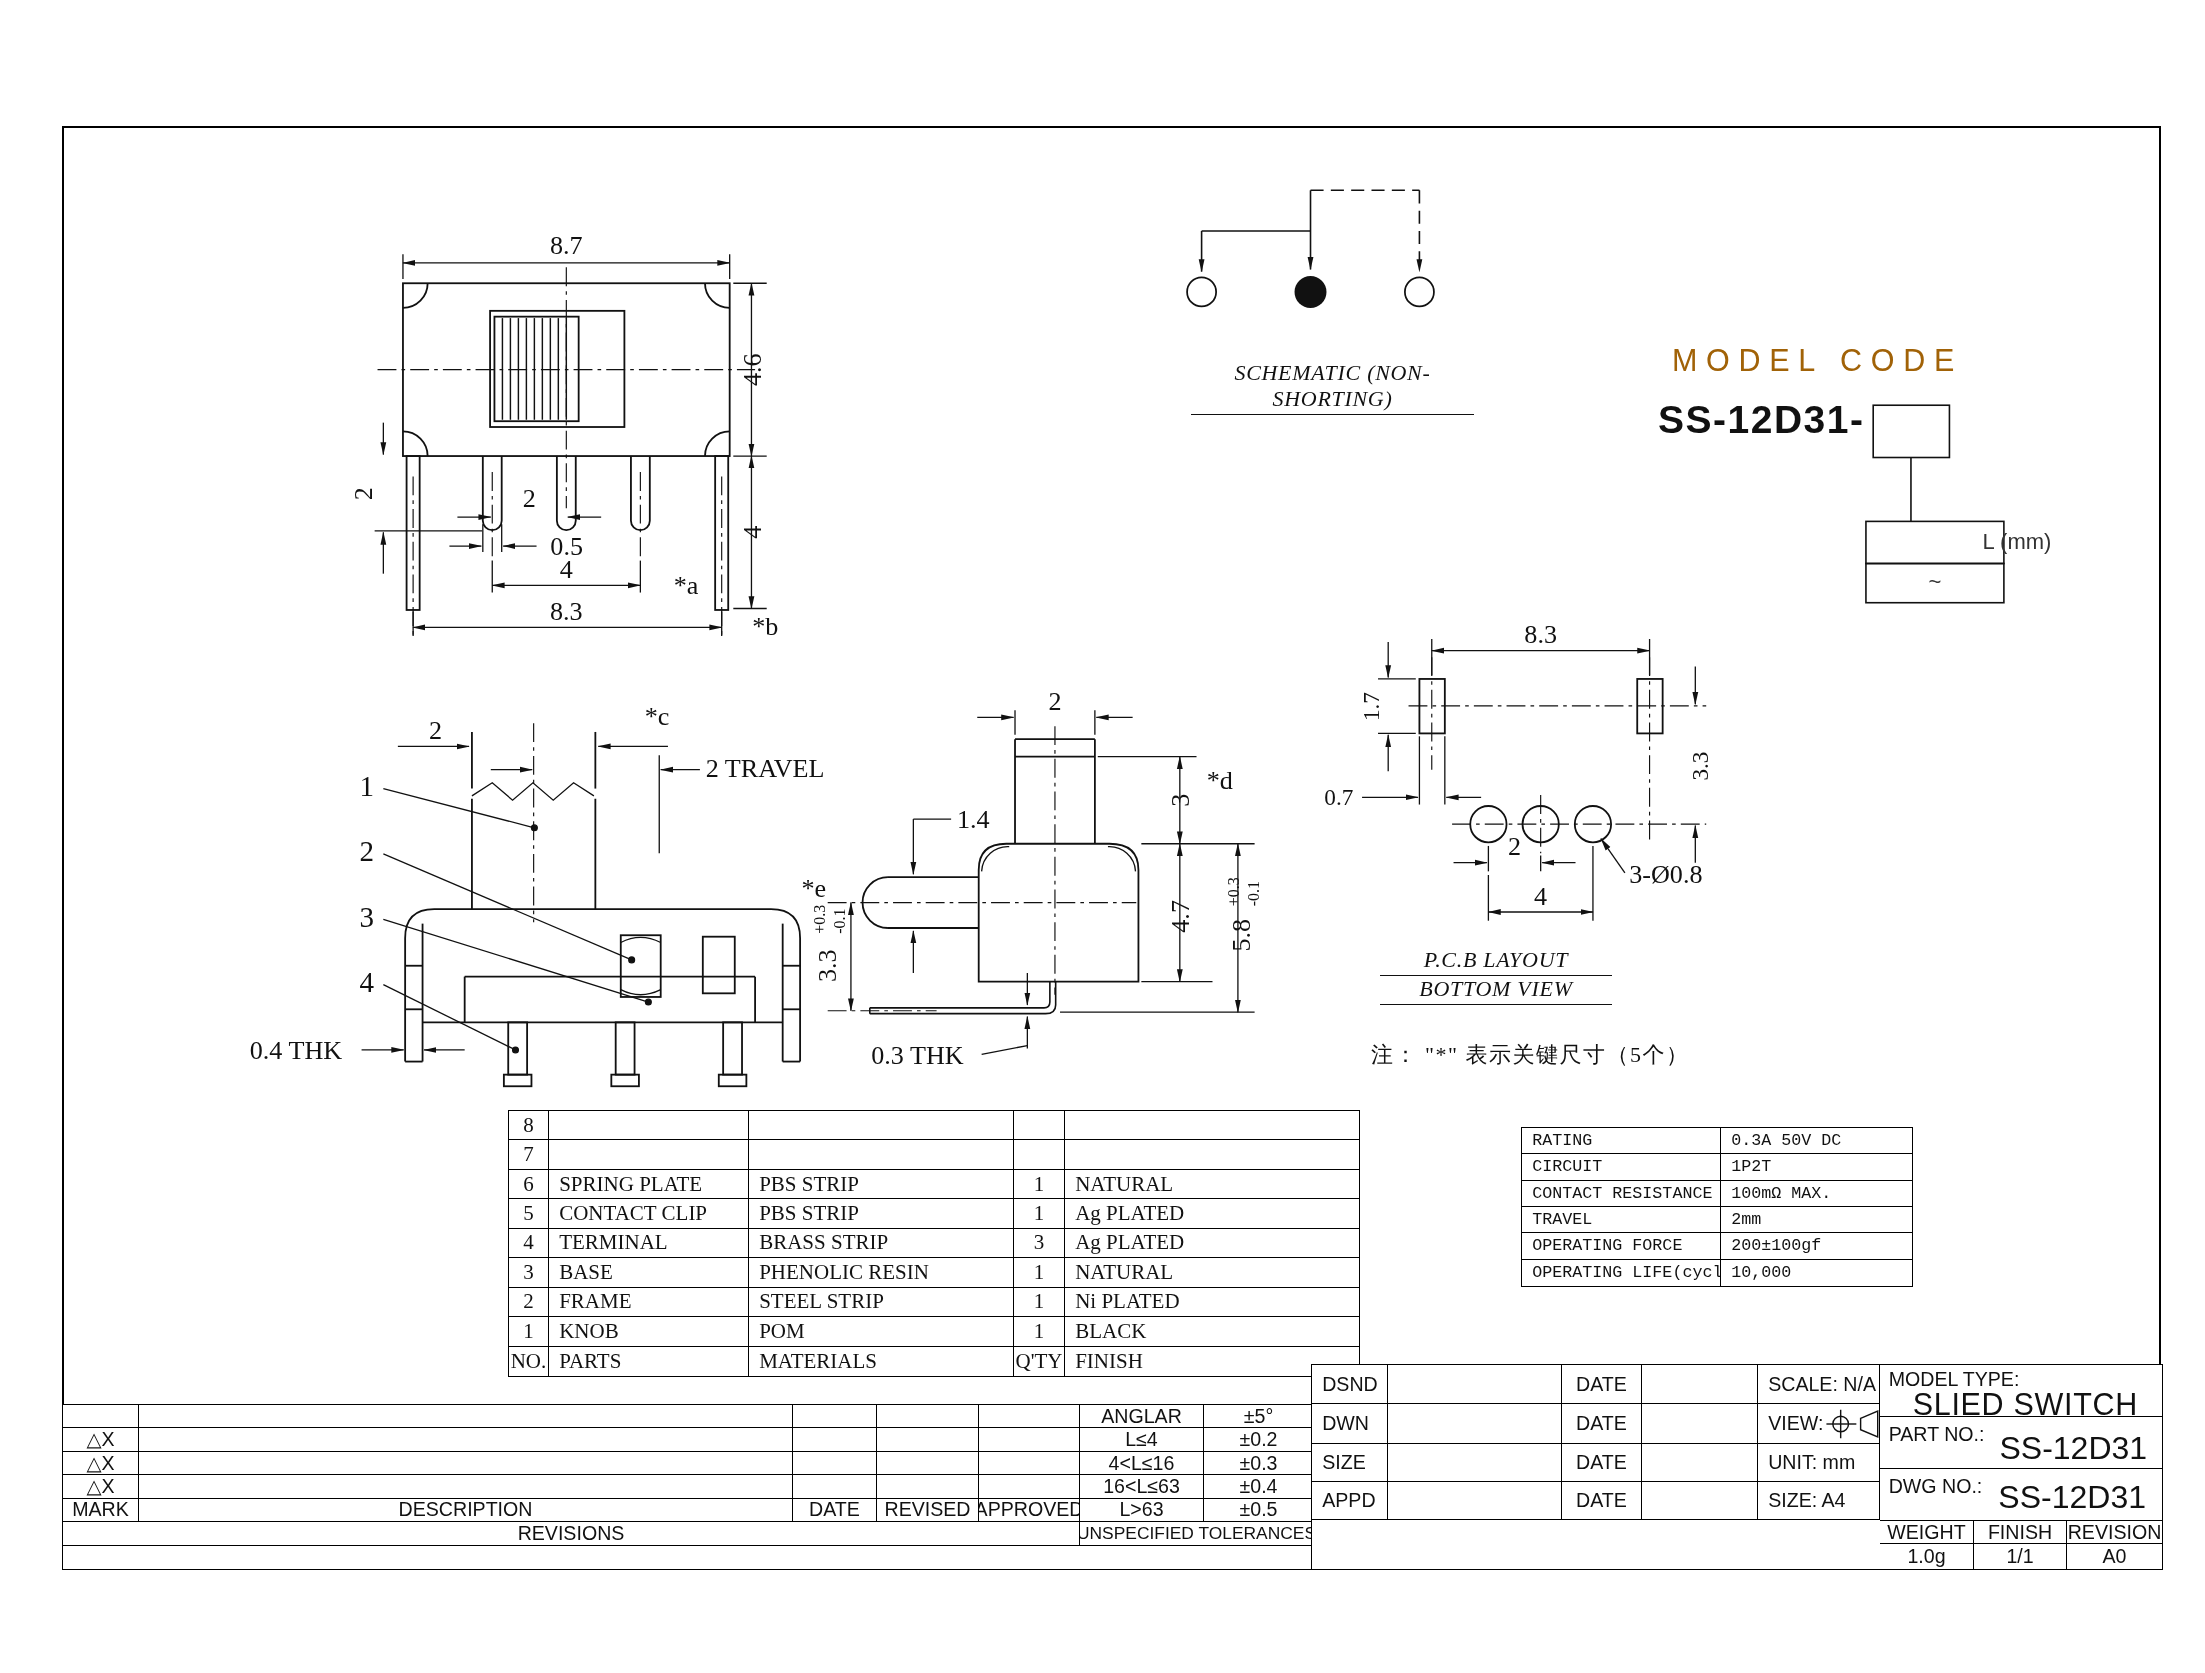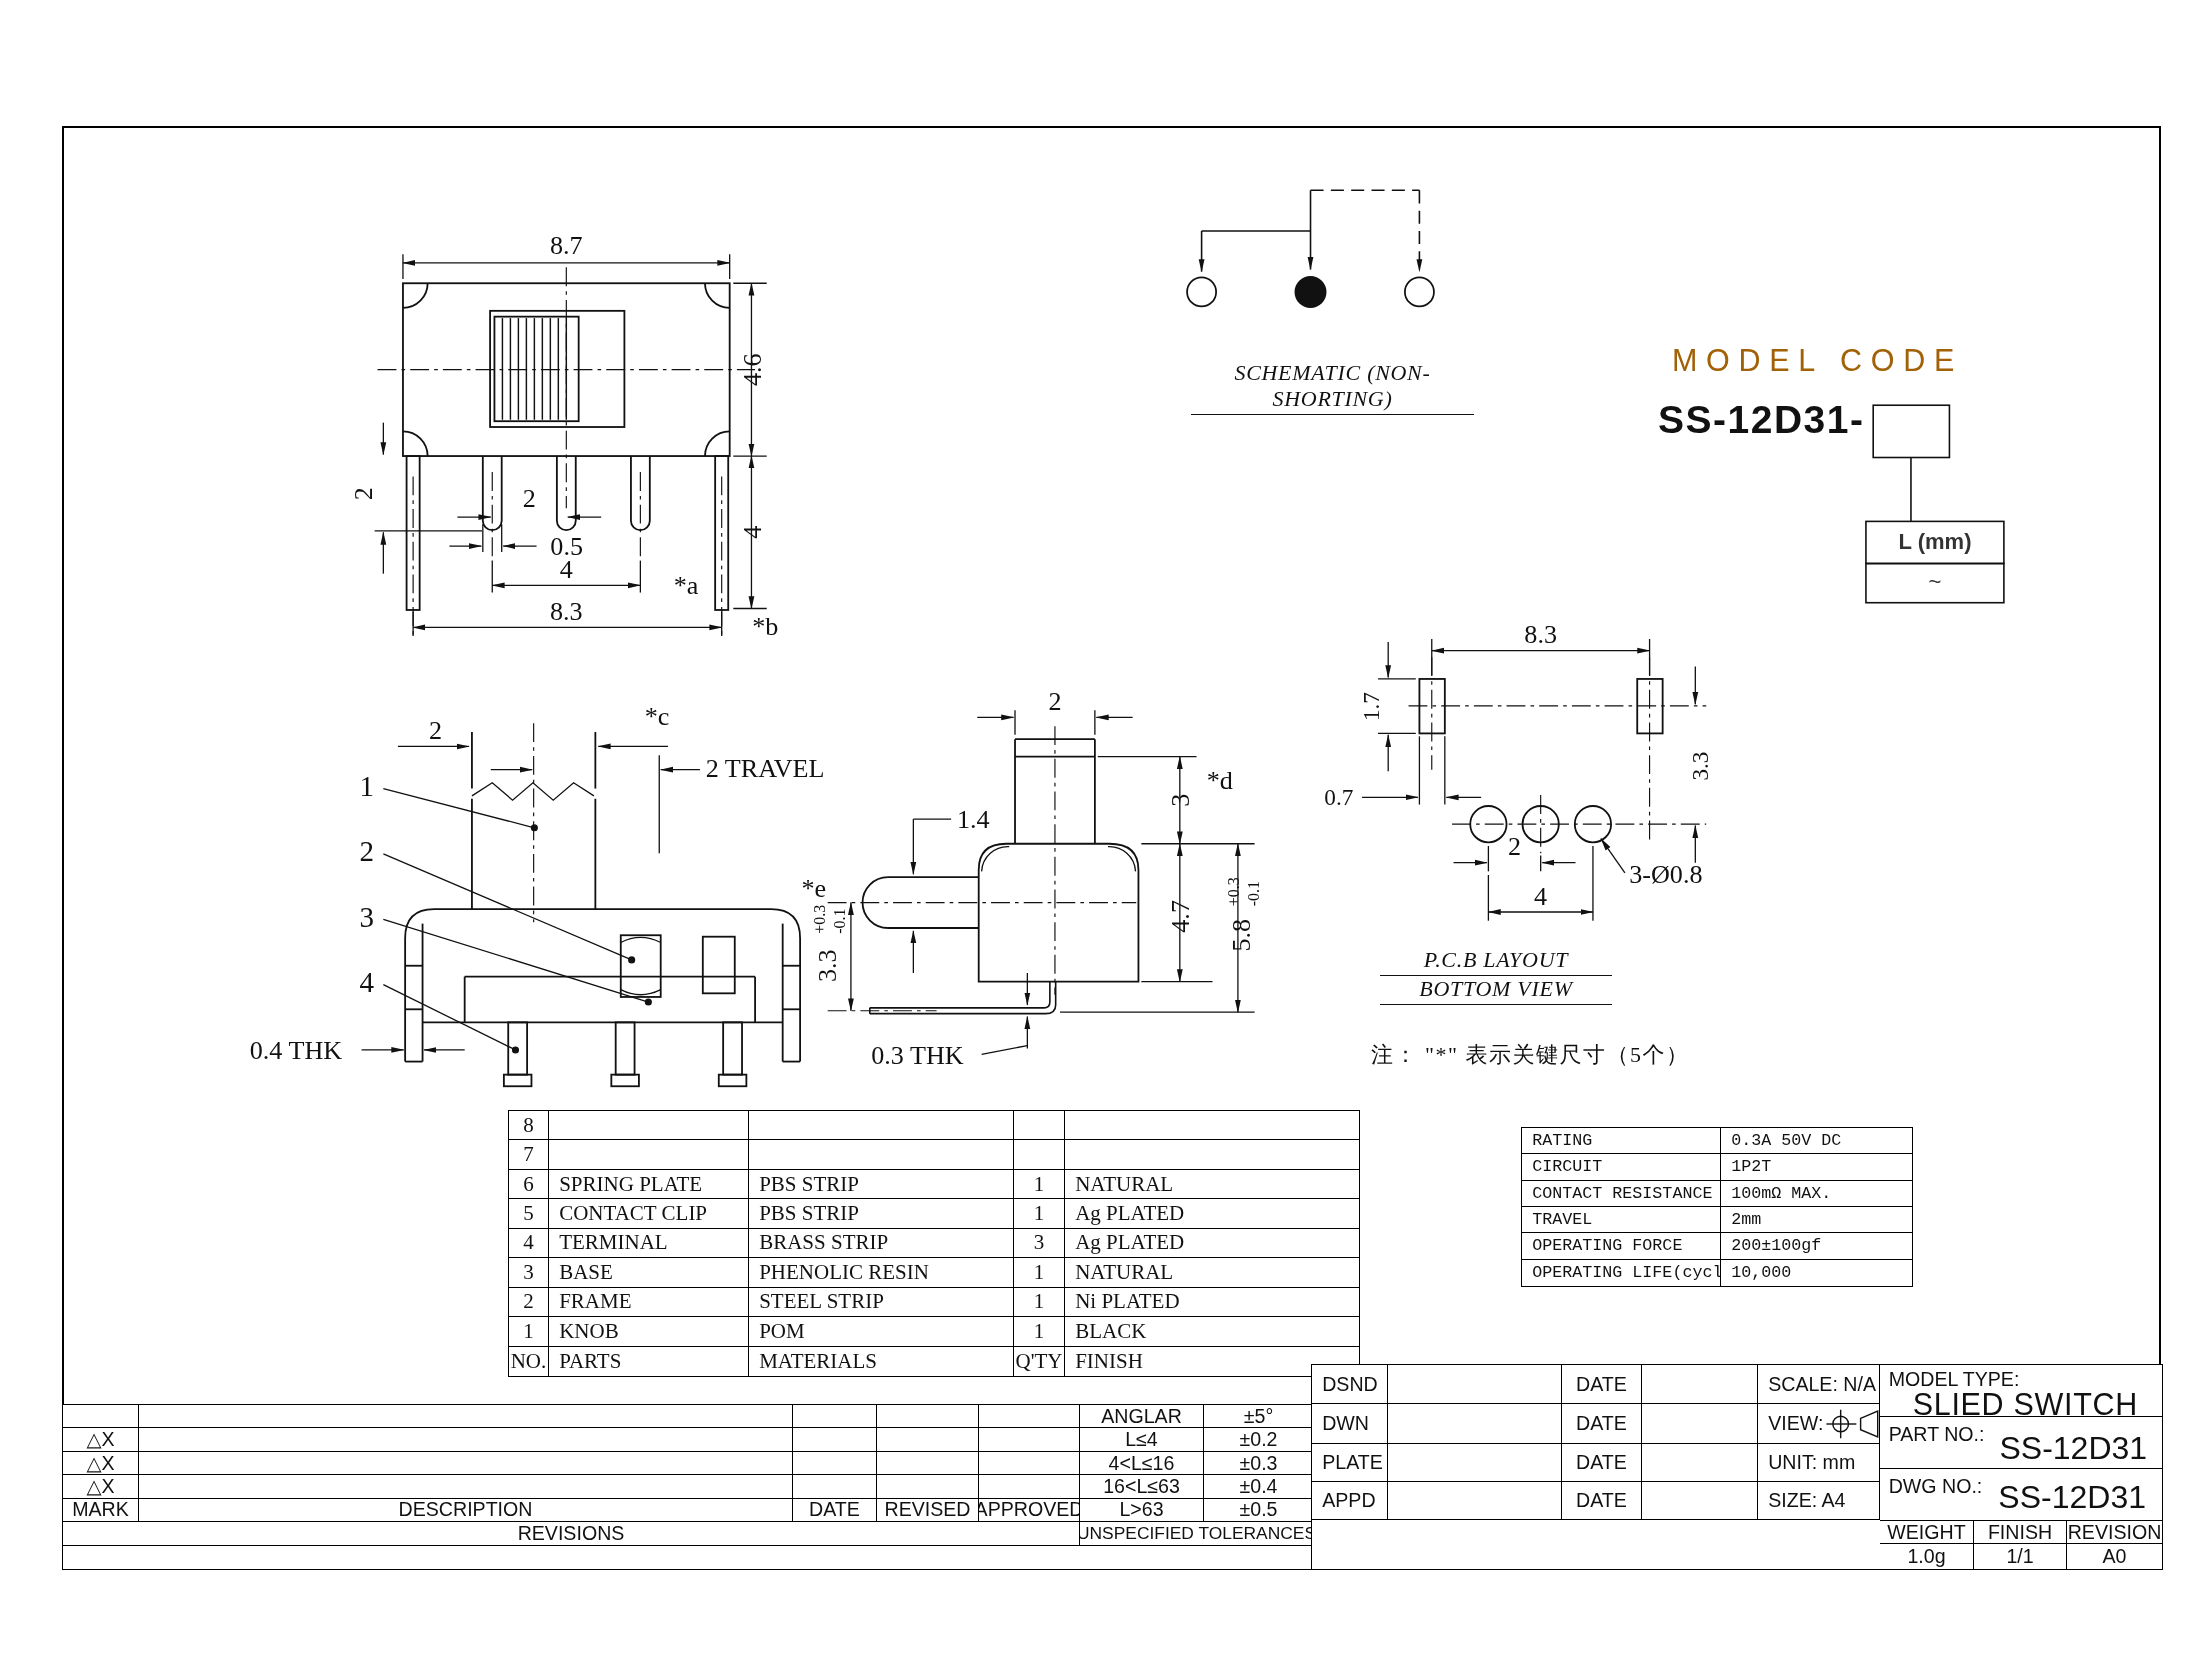--- a/index.html
+++ b/index.html
@@ -302,21 +302,21 @@
     <text x="2086" y="1178" text-anchor="middle">2</text>
     <text x="2122" y="1246" text-anchor="middle">4</text>
     <text x="2244" y="1216">3-Ø0.8</text>
   </g>
 </svg>
 
 <div class="abs caption" style="left:1191px;top:360px;width:283px;">SCHEMATIC (NON-SHORTING)</div>
 
 <div class="abs mc-title" style="left:1672px;top:343px;">MODEL CODE</div>
 <div class="abs mc-code" style="left:1658px;top:398px;">SS-12D31-</div>
-<div class="abs lbox" style="left:1866px;top:529px;width:138px;font-weight:bold;">L (mm)</div>
+<div class="abs lbox" style="left:1948px;top:529px;width:138px;">L (mm)</div>
 <div class="abs lbox" style="left:1866px;top:569px;width:138px;">~</div>
 
 <div class="abs caption" style="left:1380px;top:947px;width:232px;">P.C.B LAYOUT</div>
 <div class="abs caption" style="left:1380px;top:976px;width:232px;">BOTTOM VIEW</div>
 
 <div class="abs note" style="left:1371px;top:1040px;">注： "*" 表示关键尺寸（5个）</div>
 
 <div class="abs grid serif" id="parts-table">
   <div class="c ctr">8</div>
     <div class="c pl"></div>
@@ -471,21 +471,21 @@
     <svg width="55" height="32" viewBox="0 0 76 44" style="margin-left:1.5px;">
       <g stroke="#111" fill="none" stroke-width="2">
         <circle cx="22" cy="22" r="11"></circle>
         <line x1="2" y1="22" x2="44" y2="22"></line>
         <line x1="22" y1="2" x2="22" y2="42"></line>
         <path d="M50,14 L74,4 L74,40 L50,30 Z"></path>
       </g>
     </svg>
   </div>
 
-  <div class="c pl">PLATE</div>
+  <div class="c pl">SIZE</div>
   <div class="c"></div>
   <div class="c ctr">DATE</div>
   <div class="c"></div>
   <div class="c pl">UNIT: mm</div>
 
   <div class="c pl">APPD</div>
   <div class="c"></div>
   <div class="c ctr">DATE</div>
   <div class="c"></div>
   <div class="c pl">SIZE: A4</div>

